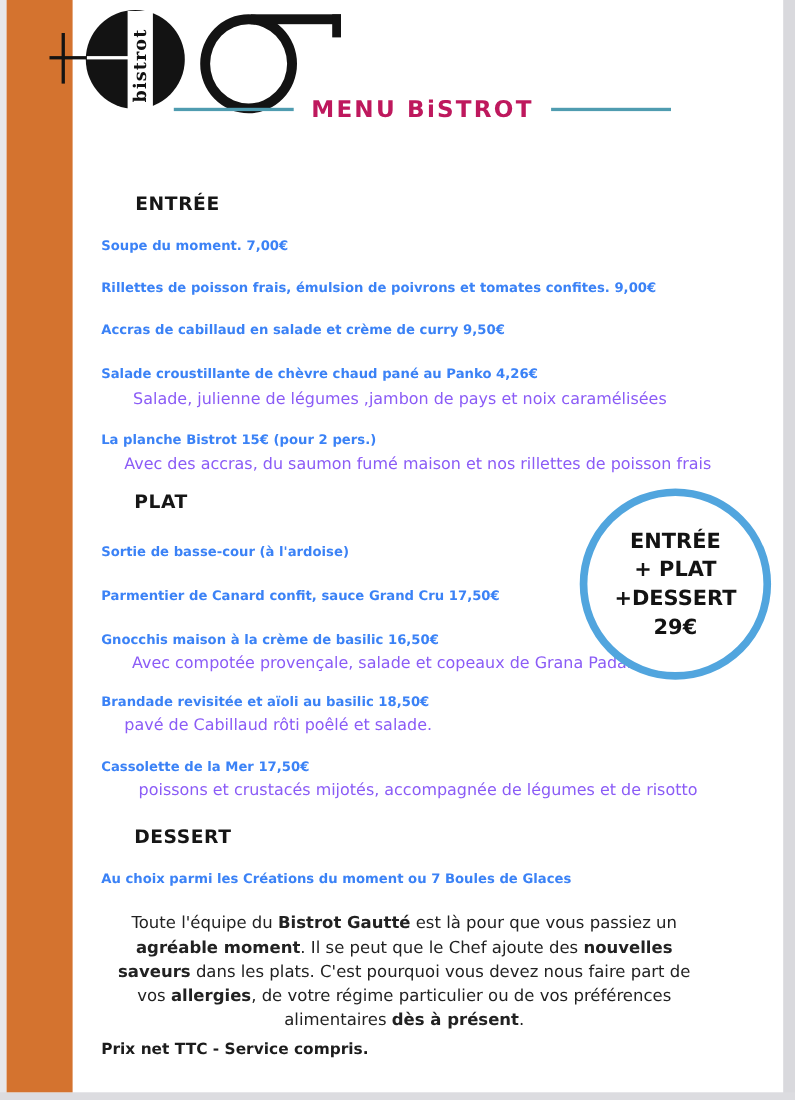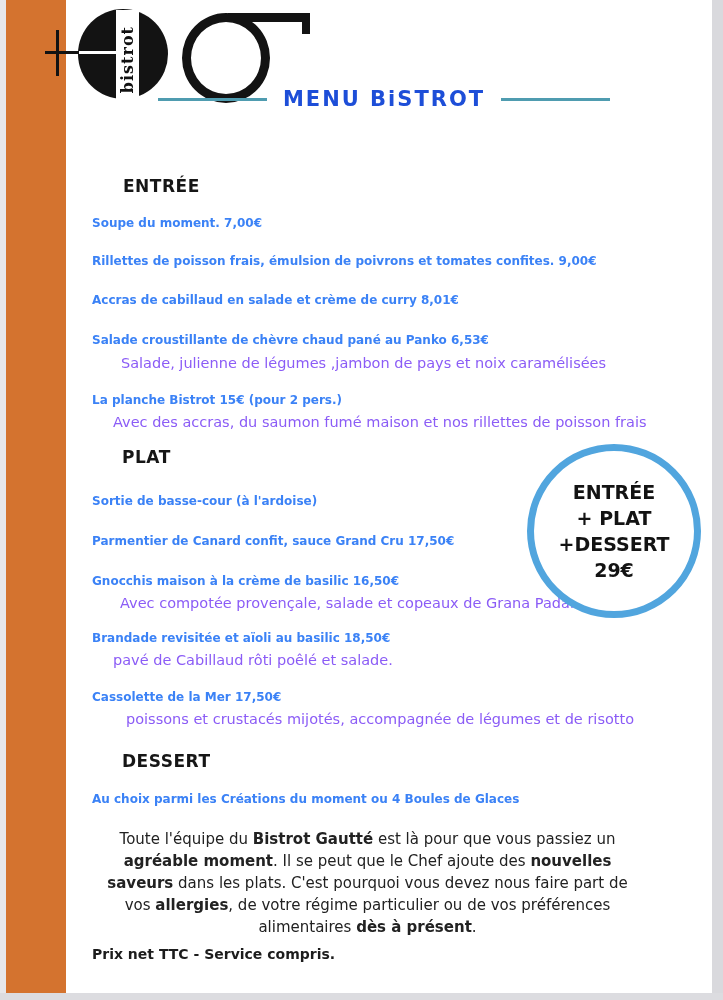--- a/index.html
+++ b/index.html
@@ -32,21 +32,21 @@
   .logo-g-bar{position:absolute;left:228px;top:13px;width:82px;height:9px;background:#131313;}
   .logo-g-term{position:absolute;left:302px;top:13px;width:8px;height:21px;background:#131313;}
   .logo-name{position:absolute;left:236px;top:30px;
     font-family:"DejaVu Serif","Liberation Serif",serif;font-weight:bold;
     font-size:56px;letter-spacing:-1px;color:#131313;}
 
   
   .menu-title-row{position:absolute;left:158px;top:84px;width:452px;height:30px;
     display:flex;align-items:center;gap:16px;}
   .rule{flex:1;height:3px;background:#4f9cb0;}
-  .menu-title{font-weight:bold;font-size:21px;letter-spacing:2px;color:#1d4ed8;white-space:nowrap;}
+  .menu-title{font-weight:bold;font-size:21px;letter-spacing:2px;color:#be185d;white-space:nowrap;}
 
   
   .sec{position:absolute;font-weight:bold;font-size:17px;letter-spacing:.5px;color:#161616;}
   .name{position:absolute;font-weight:bold;font-size:12px;color:#3b82f6;white-space:nowrap;}
   .desc{position:absolute;font-weight:normal;font-size:14.5px;color:#8b5cf6;white-space:nowrap;}
 
   .sec-entree{left:123px;top:176px;}
   .i-soupe{left:92px;top:216px;}
   .i-rillettes{left:92px;top:254px;}
   .i-accras{left:92px;top:293px;}
@@ -99,38 +99,38 @@
 
 <div class="menu-title-row">
   <div class="rule"></div>
   <div class="menu-title">MENU BiSTROT</div>
   <div class="rule"></div>
 </div>
 
 <div class="sec sec-entree">ENTRÉE</div>
 <div class="name i-soupe">Soupe du moment.  7,00€</div>
 <div class="name i-rillettes">Rillettes de poisson frais, émulsion de poivrons et tomates confites. 9,00€</div>
-<div class="name i-accras">Accras de cabillaud en salade et crème de curry   8,01€</div>
-<div class="name i-salade">Salade croustillante de chèvre chaud pané au Panko 6,53€</div>
+<div class="name i-accras">Accras de cabillaud en salade et crème de curry   9,50€</div>
+<div class="name i-salade">Salade croustillante de chèvre chaud pané au Panko 4,26€</div>
 <div class="desc d-salade">Salade, julienne de légumes ,jambon de pays et noix caramélisées</div>
 <div class="name i-planche">La planche Bistrot 15€ (pour 2 pers.)</div>
 <div class="desc d-planche">Avec des accras, du saumon fumé maison et nos rillettes de poisson frais</div>
 
 <div class="sec sec-plat">PLAT</div>
 <div class="name i-sortie">Sortie de basse-cour (à l'ardoise)</div>
 <div class="name i-parmentier">Parmentier de Canard confit, sauce Grand Cru 17,50€</div>
 <div class="name i-gnocchis">Gnocchis maison à la crème de basilic 16,50€</div>
 <div class="desc d-gnocchis">Avec compotée provençale, salade et copeaux de Grana Padano</div>
 <div class="name i-brandade">Brandade revisitée et aïoli au basilic 18,50€</div>
 <div class="desc d-brandade">pavé de Cabillaud rôti poêlé et salade.</div>
 <div class="name i-cassolette">Cassolette de la Mer 17,50€</div>
 <div class="desc d-cassolette">poissons et crustacés mijotés, accompagnée de légumes et de risotto</div>
 
 <div class="sec sec-dessert">DESSERT</div>
-<div class="name i-dessert">Au choix parmi les Créations du moment ou 4 Boules de Glaces</div>
+<div class="name i-dessert">Au choix parmi les Créations du moment ou 7 Boules de Glaces</div>
 
 <div class="offer-circle">
   <div>ENTRÉE</div>
   <div>+ PLAT</div>
   <div>+DESSERT</div>
   <div>29€</div>
 </div>
 
 <div class="footer-par"><span>Toute l'équipe du </span><span class="seg-b">Bistrot Gautté</span><span> est là pour que vous passiez un </span><span class="seg-b">agréable moment</span><span>.  Il se peut que le Chef ajoute des </span><span class="seg-b">nouvelles saveurs</span><span> dans les plats. C'est pourquoi vous devez nous faire part de vos </span><span class="seg-b">allergies</span><span>, de votre régime particulier ou de vos préférences alimentaires </span><span class="seg-b">dès à présent</span><span>.</span></div>
 <div class="footer-note">Prix net TTC - Service compris.</div>

